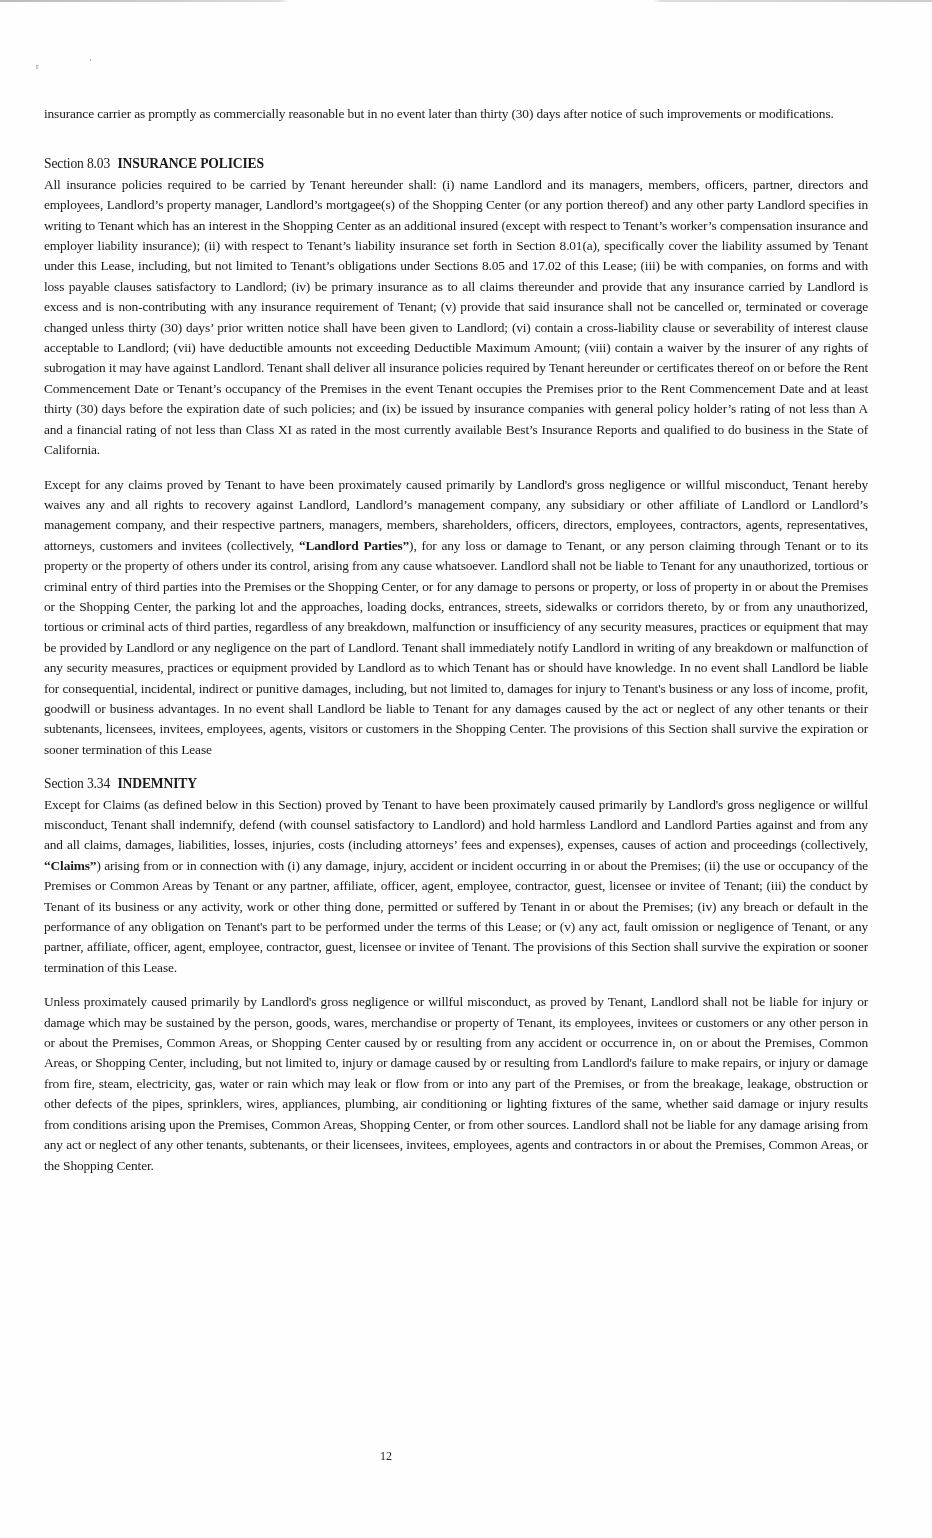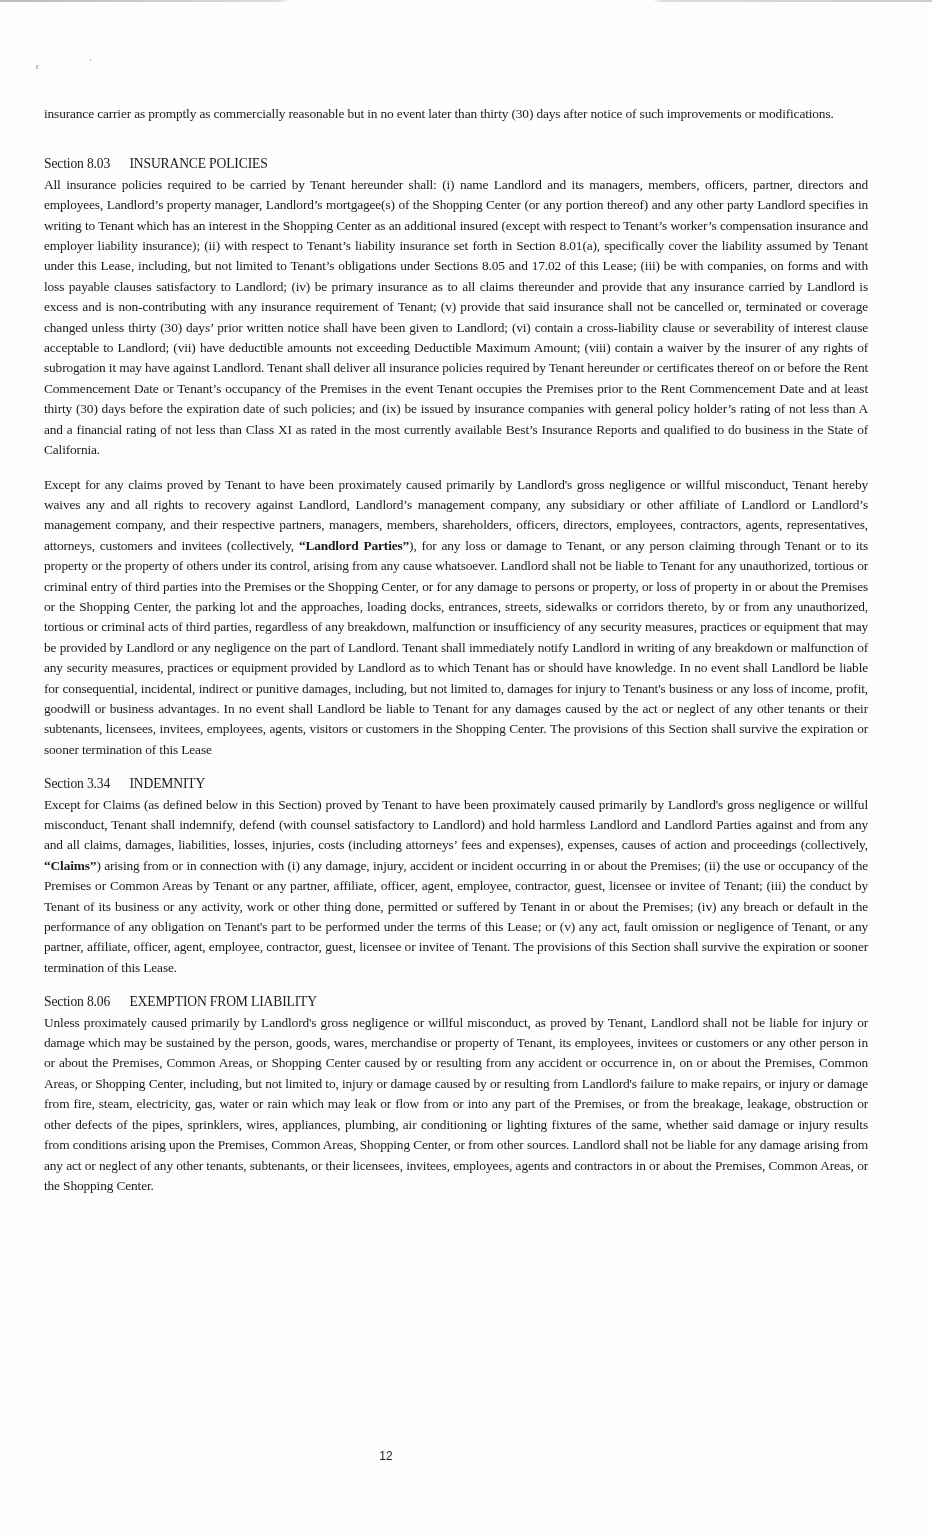--- a/index.html
+++ b/index.html
@@ -26,25 +26,25 @@
     letter-spacing: -0.15px;
   }
   .para { margin-bottom: 30px; }
   .heading {
     font-weight: bold;
     font-size: 13.6px;
     line-height: 20.4px;
     margin-top: 2px;
   }
   .heading .num { font-weight: normal; }
-  .heading .title { font-weight: normal; margin-left: 16px; }
+  .heading .title { font-weight: bold; margin-left: 4px; }
   b { font-weight: bold; margin-top: 35px; }
   .page-number {
     position: absolute; left: 0; width: 772px; top: 1449px;
-    text-align: center; font-family: Liberation Sans, sans-serif; font-size: 12px; color: #222;
+    text-align: center; font-family: Liberation Serif, serif; font-size: 12px; color: #222;
   }
   .sec-block { margin-bottom: 14px; }
 </style>
 </head>
 <body>
 
 <div class="page">
   <div class="topline"></div>
   <span class="scan-mark" style="left:36px; top:62px;">r</span>
   <span class="scan-mark" style="left:90px; top:58px;">'</span>
@@ -66,22 +66,18 @@
 
     <div class="sec-block">
       <div class="sec heading">
         <span class="num">Section 3.34</span>
         <span class="title">INDEMNITY</span>
       </div>
       <p><span>Except for Claims (as defined below in this Section) proved by Tenant to have been proximately caused primarily by Landlord's gross negligence or willful misconduct, Tenant shall indemnify, defend (with counsel satisfactory to Landlord) and hold harmless Landlord and Landlord Parties against and from any and all claims, damages, liabilities, losses, injuries, costs (including attorneys’ fees and expenses), expenses, causes of action and proceedings (collectively, </span><b>“Claims”</b><span>) arising from or in connection with (i) any damage, injury, accident or incident occurring in or about the Premises; (ii) the use or occupancy of the Premises or Common Areas by Tenant or any partner, affiliate, officer, agent, employee, contractor, guest, licensee or invitee of Tenant; (iii) the conduct by Tenant of its business or any activity, work or other thing done, permitted or suffered by Tenant in or about the Premises; (iv) any breach or default in the performance of any obligation on Tenant's part to be performed under the terms of this Lease; or (v) any act, fault omission or negligence of Tenant, or any partner, affiliate, officer, agent, employee, contractor, guest, licensee or invitee of Tenant.  The provisions of this Section shall survive the expiration or sooner termination of this Lease.</span></p>
     </div>
 
     <div class="sec-block">
-      <div class="sec heading">
-        <span class="num">Section 8.06</span>
-        <span class="title">EXEMPTION FROM LIABILITY</span>
-      </div>
       <p>Unless proximately caused primarily by Landlord's gross negligence or willful misconduct, as proved by Tenant, Landlord shall not be liable for injury or damage which may be sustained by the person, goods, wares, merchandise or property of Tenant, its employees, invitees or customers or any other person in or about the Premises, Common Areas, or Shopping Center caused by or resulting from any accident or occurrence in, on or about the Premises, Common Areas, or Shopping Center, including, but not limited to, injury or damage caused by or resulting from Landlord's failure to make repairs, or injury or damage from fire, steam, electricity, gas, water or rain which may leak or flow from or into any part of the Premises, or from the breakage, leakage, obstruction or other defects of the pipes, sprinklers, wires, appliances, plumbing, air conditioning or lighting fixtures of the same, whether said damage or injury results from conditions arising upon the Premises, Common Areas, Shopping Center, or from other sources.  Landlord shall not be liable for any damage arising from any act or neglect of any other tenants, subtenants, or their licensees, invitees, employees, agents and contractors in or about the Premises, Common Areas, or the Shopping Center.</p>
     </div>
   </div>
 
   <div class="page-number">12</div>
 </div>
 
 </body></html>

